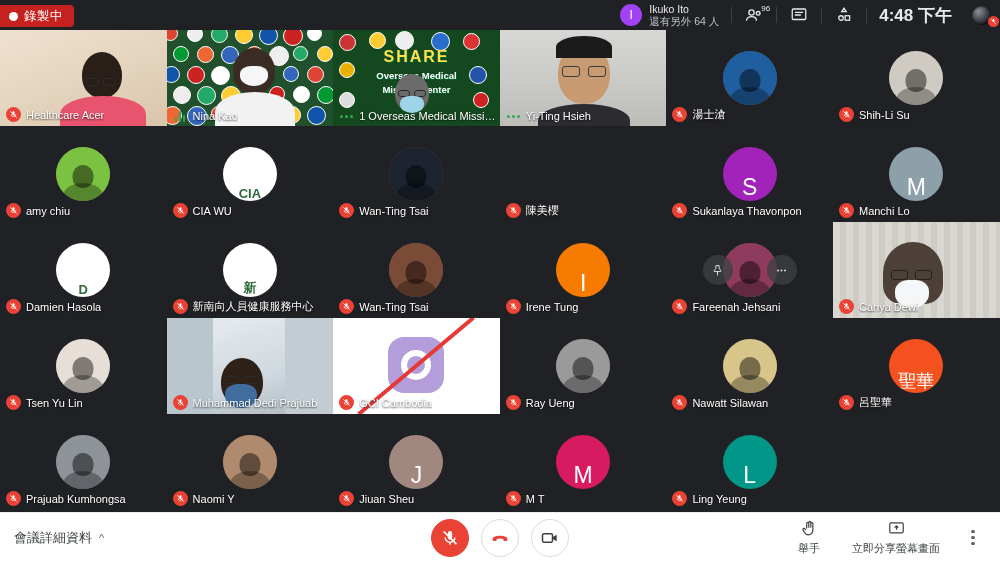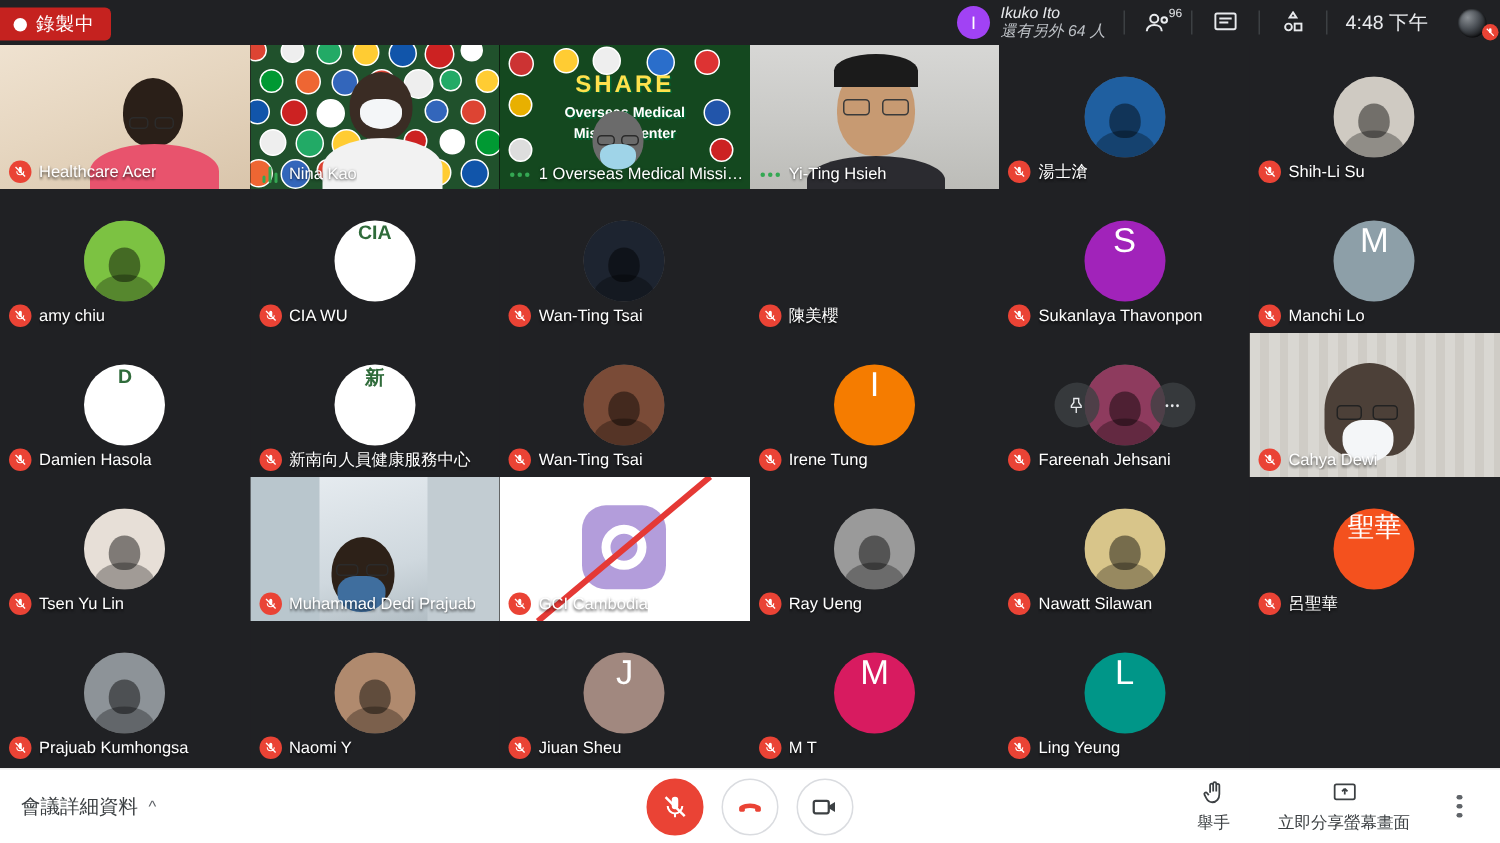--- a/index.html
+++ b/index.html
@@ -27,32 +27,32 @@
   }
   .rec-dot { width: 9px; height: 9px; border-radius: 50%; background: #fff; display:block;}
   .topbar-spacer { flex: 1; }
   .top-right { display: flex; align-items: center; height: 30px; }
   .host-chip { display: flex; align-items: center; gap: 7px; padding-right: 12px;}
   .host-av {
     width: 22px; height: 22px; border-radius: 50%;
     background: #a142f4; color: #fff; font-size: 12px;
     display: flex; align-items: center; justify-content: center;
   }
-  .host-txt { line-height: 1.15; font-style: italic; }
+  .host-txt { line-height: 1.15; }
   .host-name { color: #e8eaed; font-size: 10.5px; }
   .host-sub { color: #bdc1c6; font-size: 10.5px; text-align: center; }
   .tb-sep { width: 1px; height: 16px; background: #3c4043; }
   .tb-btn {
     width: 44px; height: 30px; display: flex; align-items: center;
     justify-content: center; color: #e8eaed; position: relative;
   }
   .tb-badge {
     position: absolute; top: 4px; right: 6px; font-size: 8px; color: #e8eaed;
   }
-  .tb-time { color: #e8eaed; font-size: 13px; padding: 0 10px 0 12px; white-space: nowrap;}
+  .tb-time { color: #e8eaed; font-size: 17px; padding: 0 10px 0 12px; white-space: nowrap; font-weight: bold;}
   .cam-wrap { position: relative; width: 38px; height: 30px; display:flex; align-items:center; justify-content:center;}
   .cam-lens { width: 19px; height: 19px; border-radius: 50%;
     background: radial-gradient(circle at 34% 30%, #8a8f94 0%, #4a4f55 42%, #131416 78%);
     box-shadow: inset 0 0 2px #000;}
   .cam-mutedot { position: absolute; right: 1px; bottom: 3px;
     width: 11px; height: 11px; border-radius: 50%; background: #ea4335;
     display:flex; align-items:center; justify-content:center;}
 
   
   .grid {
@@ -66,21 +66,21 @@
   }
   .tile {
     position: relative; overflow: hidden;
     background: #202124;
     display: flex; align-items: center; justify-content: center;
   }
   .tile.video { background: #000; }
 
   .avatar {
     width: 54px; height: 54px; border-radius: 50%;
-    display: flex; align-items: flex-start; justify-content: center;
+    display: flex; align-items: flex-end; justify-content: center;
     color: #fff; font-size: 23px; overflow: hidden; position: relative;
     font-family: "Liberation Sans", "DejaVu Sans", sans-serif;
   }
   .avatar.cjk { font-size: 18px; letter-spacing: 0px; }
   .avatar.photo { background: #555; }
 
   .namebar {
     position: absolute; left: 0; bottom: 4px;
     display: flex; align-items: center; gap: 5px;
     padding-left: 6px; max-width: 100%;

